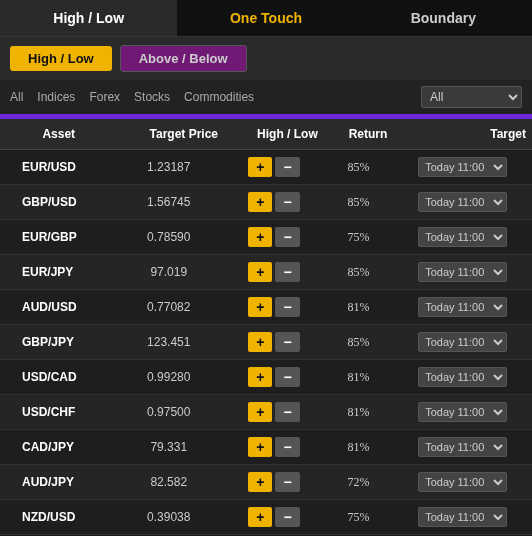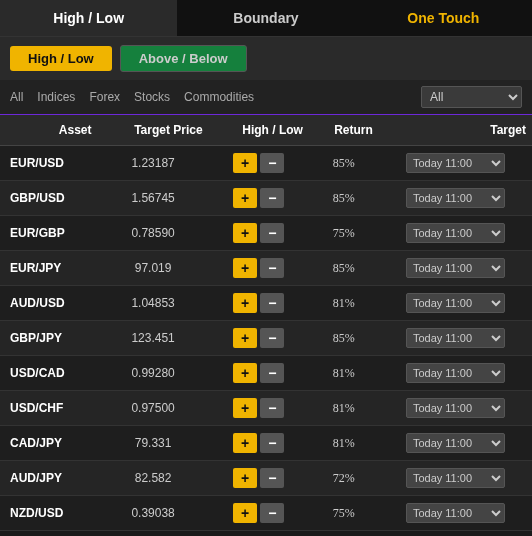--- a/index.html
+++ b/index.html
@@ -48,33 +48,33 @@
       border-radius: 3px;
       cursor: pointer;
       font-size: 13px;
       font-weight: bold;
     }
     .sub-tab.active {
       background: #f0b400;
       color: #111;
     }
     .sub-tab.inactive {
-      background: #15803d;
+      background: #701a75;
       color: #ccc;
       border: 1px solid #555;
     }
 
     
     .filter-bar {
       display: flex;
       align-items: center;
       background: #222;
       padding: 6px 10px;
       gap: 14px;
-      border-bottom: 1px solid #6d28d9;
+      border-bottom: 5px solid #6d28d9;
     }
     .filter-link {
       color: #aaa;
       cursor: pointer;
       font-size: 12px;
       text-decoration: none;
     }
     .filter-select-wrap {
       margin-left: auto;
     }
@@ -99,41 +99,41 @@
     }
     .asset-table thead th {
       padding: 8px 6px;
       text-align: right;
       color: #fff;
       font-weight: bold;
       font-size: 12px;
       border-bottom: 1px solid #444;
     }
     .asset-table thead th:first-child {
-      text-align: right;
+      text-align: center;
       padding-left: 10px;
     }
     .asset-table tbody tr {
       border-bottom: 1px solid #333;
     }
     .asset-table tbody tr:nth-child(odd) {
       background: #1e1e1e;
     }
     .asset-table tbody tr:nth-child(even) {
       background: #252525;
     }
     .asset-table tbody td {
       padding: 7px 6px;
       text-align: center;
       color: #ccc;
       font-size: 12px;
     }
     .asset-table tbody td:first-child {
       text-align: left;
-      padding-left: 10px;
+      padding-left: 22px;
       color: #fff;
       font-weight: bold;
     }
     .asset-table tbody td.return-col {
       color: #ccc;
       font-family: Liberation Serif, serif;
     }
 
     
     .hl-buttons {
@@ -173,30 +173,30 @@
       gap: 2px;
     }
     .expires-select {
       background: #444;
       color: #ccc;
       border: 1px solid #555;
       padding: 2px 2px;
       font-size: 11px;
       border-radius: 2px;
       cursor: pointer;
-      width: 99px;
+      width: 89px;
     }
   </style>
 </head>
 <body>
 
 <div class="top-tabs">
   <div class="top-tab active">High / Low</div>
+  <div class="top-tab highlight">One Touch</div>
   <div class="top-tab">Boundary</div>
-  <div class="top-tab highlight">One Touch</div>
 </div>
 
 <div class="sub-tabs">
   <div class="sub-tab active">High / Low</div>
   <div class="sub-tab inactive">Above / Below</div>
 </div>
 
 <div class="filter-bar">
   <a class="filter-link">All</a>
   <a class="filter-link">Indices</a>
@@ -304,21 +304,21 @@
             <option>Today 11:00</option>
             <option>Today 12:00</option>
             <option>Today 13:00</option>
             <option>Today 14:00</option>
           </select>
         </div>
       </td>
     </tr>
       <tr>
       <td>AUD/USD</td>
-      <td>1.04853</td>
+      <td>0.77082</td>
       <td>
         <div class="hl-buttons">
           <button class="btn-plus">+</button>
           <button class="btn-minus">−</button>
         </div>
       </td>
       <td class="return-col">81%</td>
       <td>
         <div class="expires-cell">
           <select class="expires-select">

